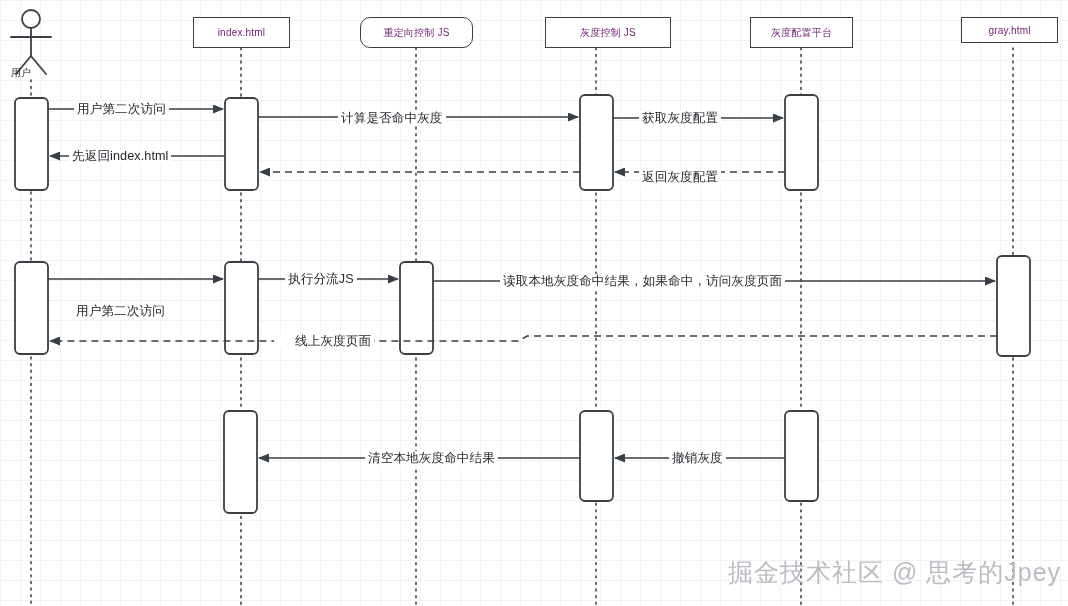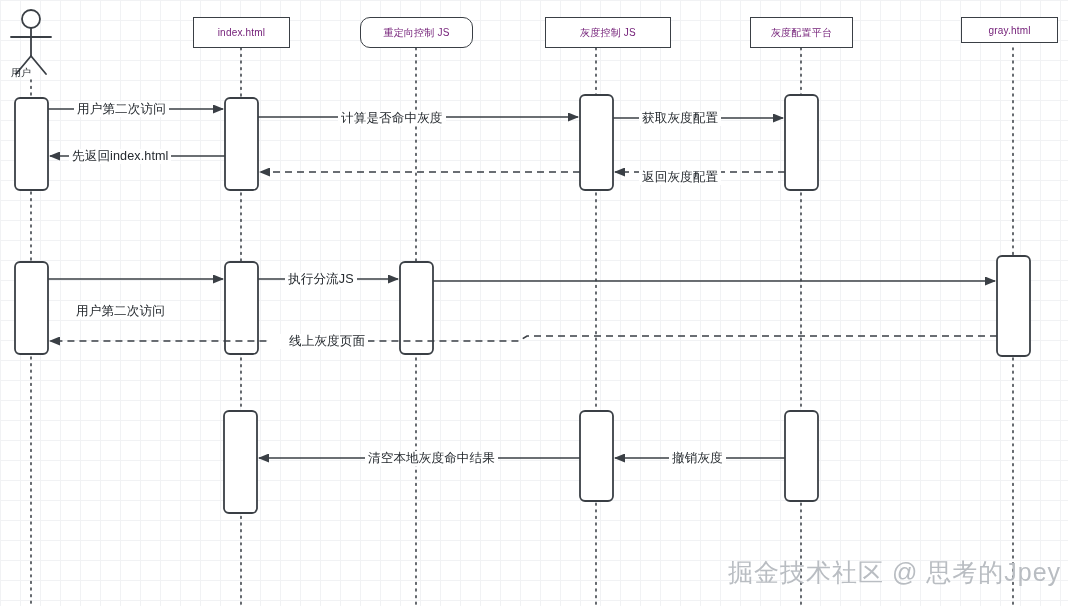--- a/index.html
+++ b/index.html
@@ -165,20 +165,21 @@
   <div class="actor-label" style="left:11px; top:66px;">用户</div>
 
   <div class="msg-label" style="left:74px; top:102px;">用户第二次访问</div>
   <div class="msg-label" style="left:338px; top:111px;">计算是否命中灰度</div>
   <div class="msg-label" style="left:639px; top:111px;">获取灰度配置</div>
   <div class="msg-label" style="left:639px; top:170px;">返回灰度配置</div>
   <div class="msg-label" style="left:69px; top:149px;">先返回index.html</div>
 
   <div class="msg-label" style="left:73px; top:272px;margin-top:32px;">用户第二次访问</div>
   <div class="msg-label" style="left:285px; top:272px;">执行分流JS</div>
-  <div class="msg-label" style="left:268px; top:334px;padding-left:21px;">线上灰度页面</div>
+  <div class="msg-label" style="left:500px; top:274px;">读取本地灰度命中结果，如果命中，访问灰度页面</div>
+  <div class="msg-label" style="left:274px; top:334px;padding-left:21px;">线上灰度页面</div>
 
   <div class="msg-label" style="left:669px; top:451px;">撤销灰度</div>
   <div class="msg-label" style="left:365px; top:451px;">清空本地灰度命中结果</div>
 
   <div class="watermark" style="left:728px; top:556px;">掘金技术社区 @ 思考的Jpey</div>
 
 </div>
 
 </body></html>

